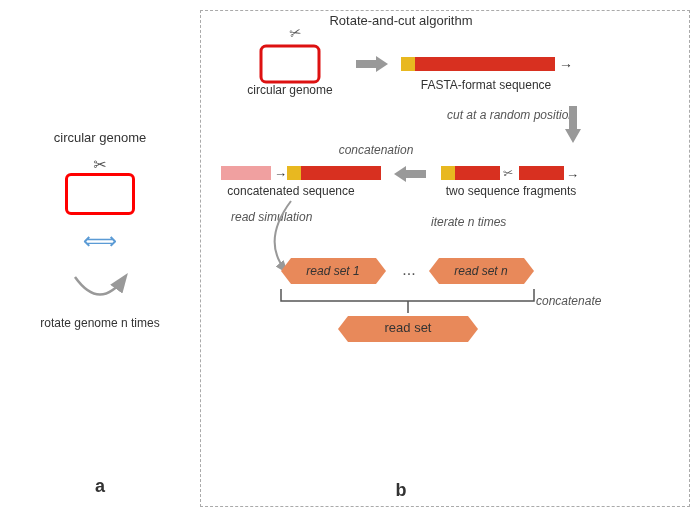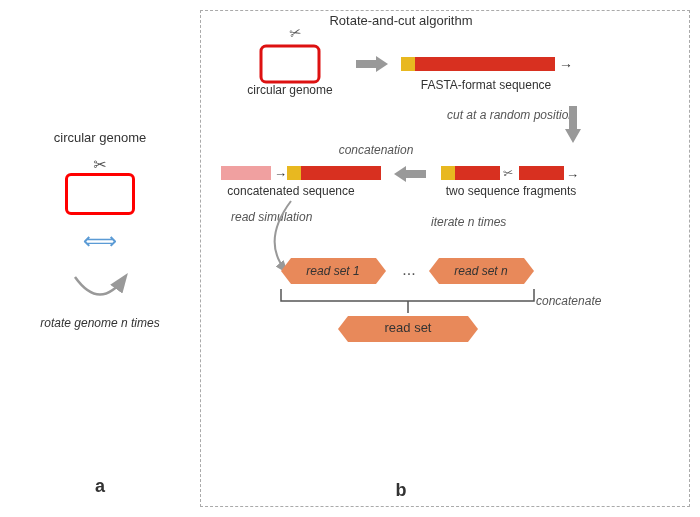--- a/index.html
+++ b/index.html
@@ -80,21 +80,20 @@
       margin: 12px 0;
       font-size: 24px;
       color: #5b9bd5;
     }
 
     .rotate-label {
       font-size: 12px;
       color: #333;
       margin-top: 4px;
       text-align: center;
-      font-style: italic;
     }
 
     
     .right-panel-abs {
       position: relative;
       flex: 1;
       height: calc(100% - 20px);
       border: 1.5px dashed #aaa;
       margin: 10px 10px 10px 0;
     }

